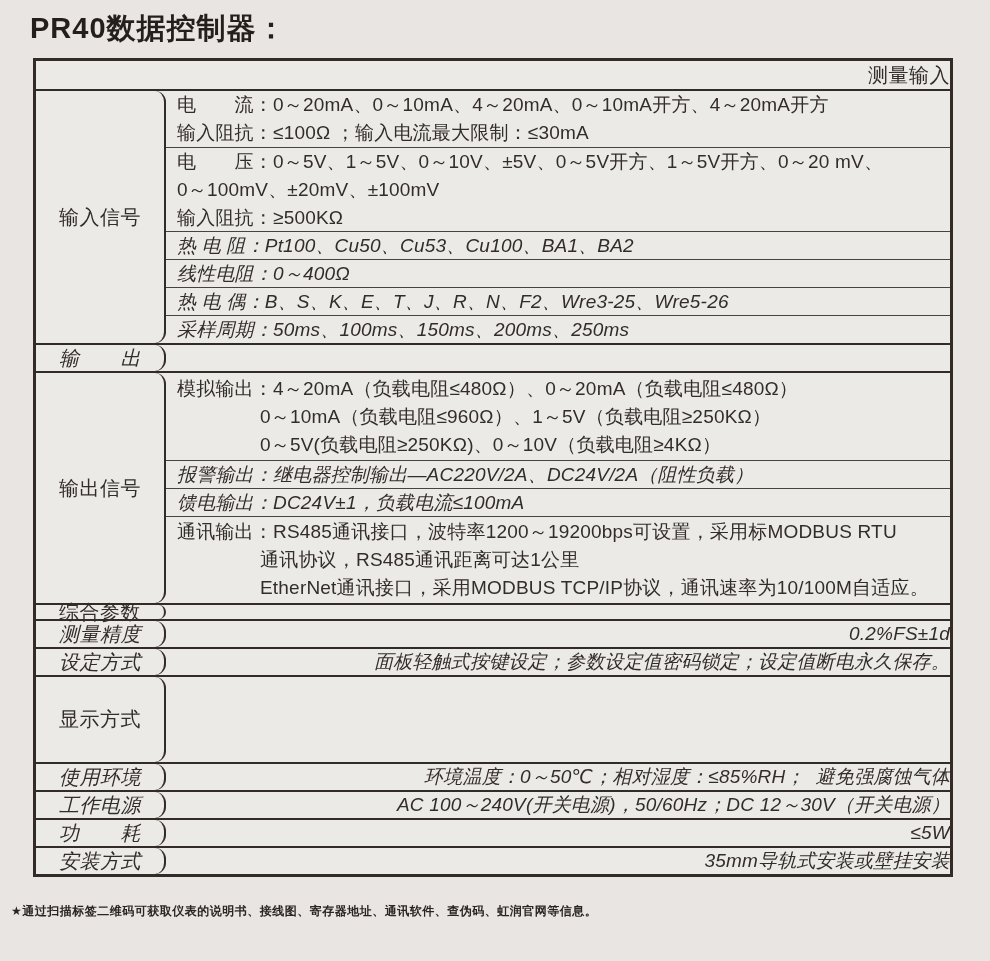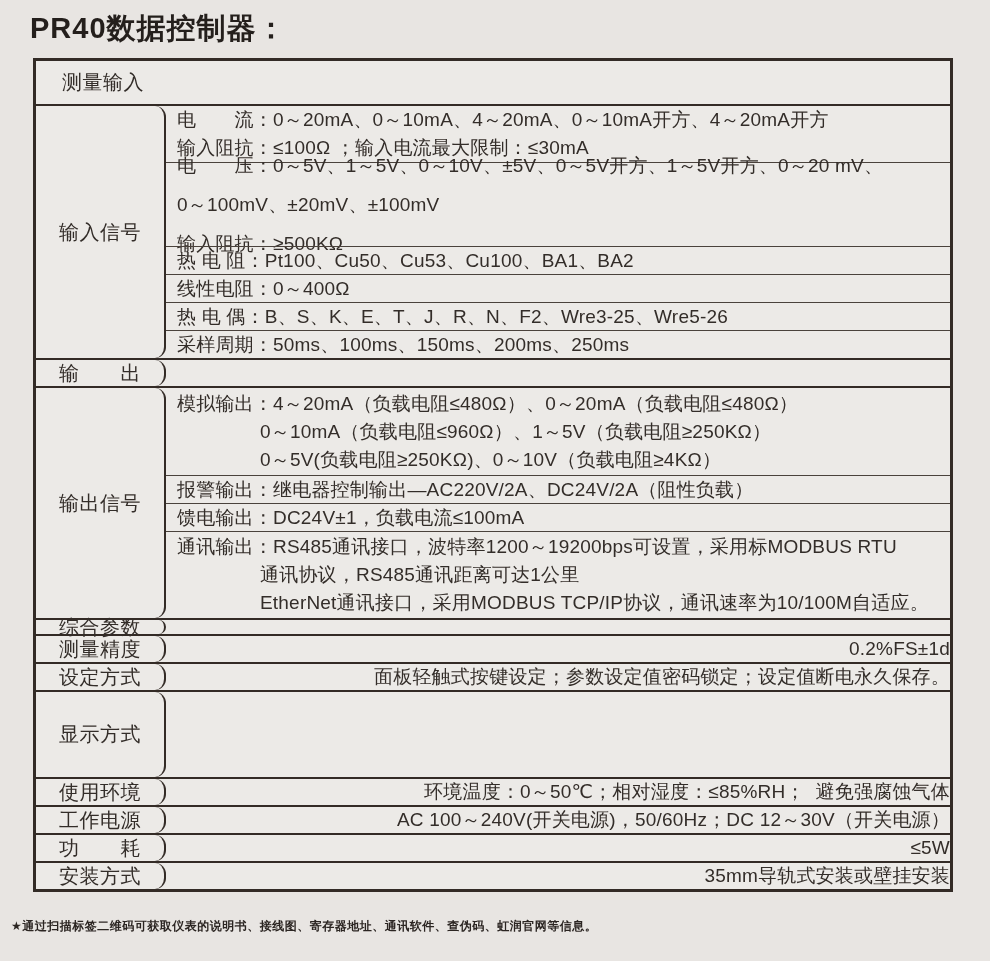--- a/index.html
+++ b/index.html
@@ -39,41 +39,41 @@
     align-items: center;
     justify-content: center;
     border-radius: 11px;
   }
   .row-label {
     font-size: 20px;
     letter-spacing: 0.5px;
     white-space: pre;
   }
 
-  .section-row { height: 43px; align-items: center; padding-left: 26px; }
+  .section-row { height: 28px; align-items: center; padding-left: 26px; justify-content: flex-end; }
   .section-row .row-label { white-space: pre; }
 
   .value-cell { flex: 1; padding-left: 11px; display: flex; flex-direction: column; justify-content: center; align-items: flex-end; }
 
   .sub-rows { flex: 1; display: flex; flex-direction: column; }
   .sub-row { padding-left: 11px; display: flex; flex-direction: column; justify-content: center; }
   .sub-row + .sub-row { border-top: 1px solid #4a423c; }
 
   .line {
     font-size: 19px;
     line-height: 28px;
     white-space: pre;
     letter-spacing: 0.2px;
   }
   .line.cont { padding-left: 83px; }
 
-  .h28 { height: 28px; }
+  .h28 { height: 28px; font-style: italic; }
   .h27 { height: 16px; }
   .h56 { height: 56px; }
-  .h84 { height: 84px; gap: 11px; }
+  .h84 { height: 84px; }
   .h87 { height: 87px; }
 
   .footnote {
     margin: 26px 0 9px 11px;
     font-size: 12px;
     font-weight: bold;
     letter-spacing: 0.5px;
     color: #2b2522;
     white-space: pre;
   }

